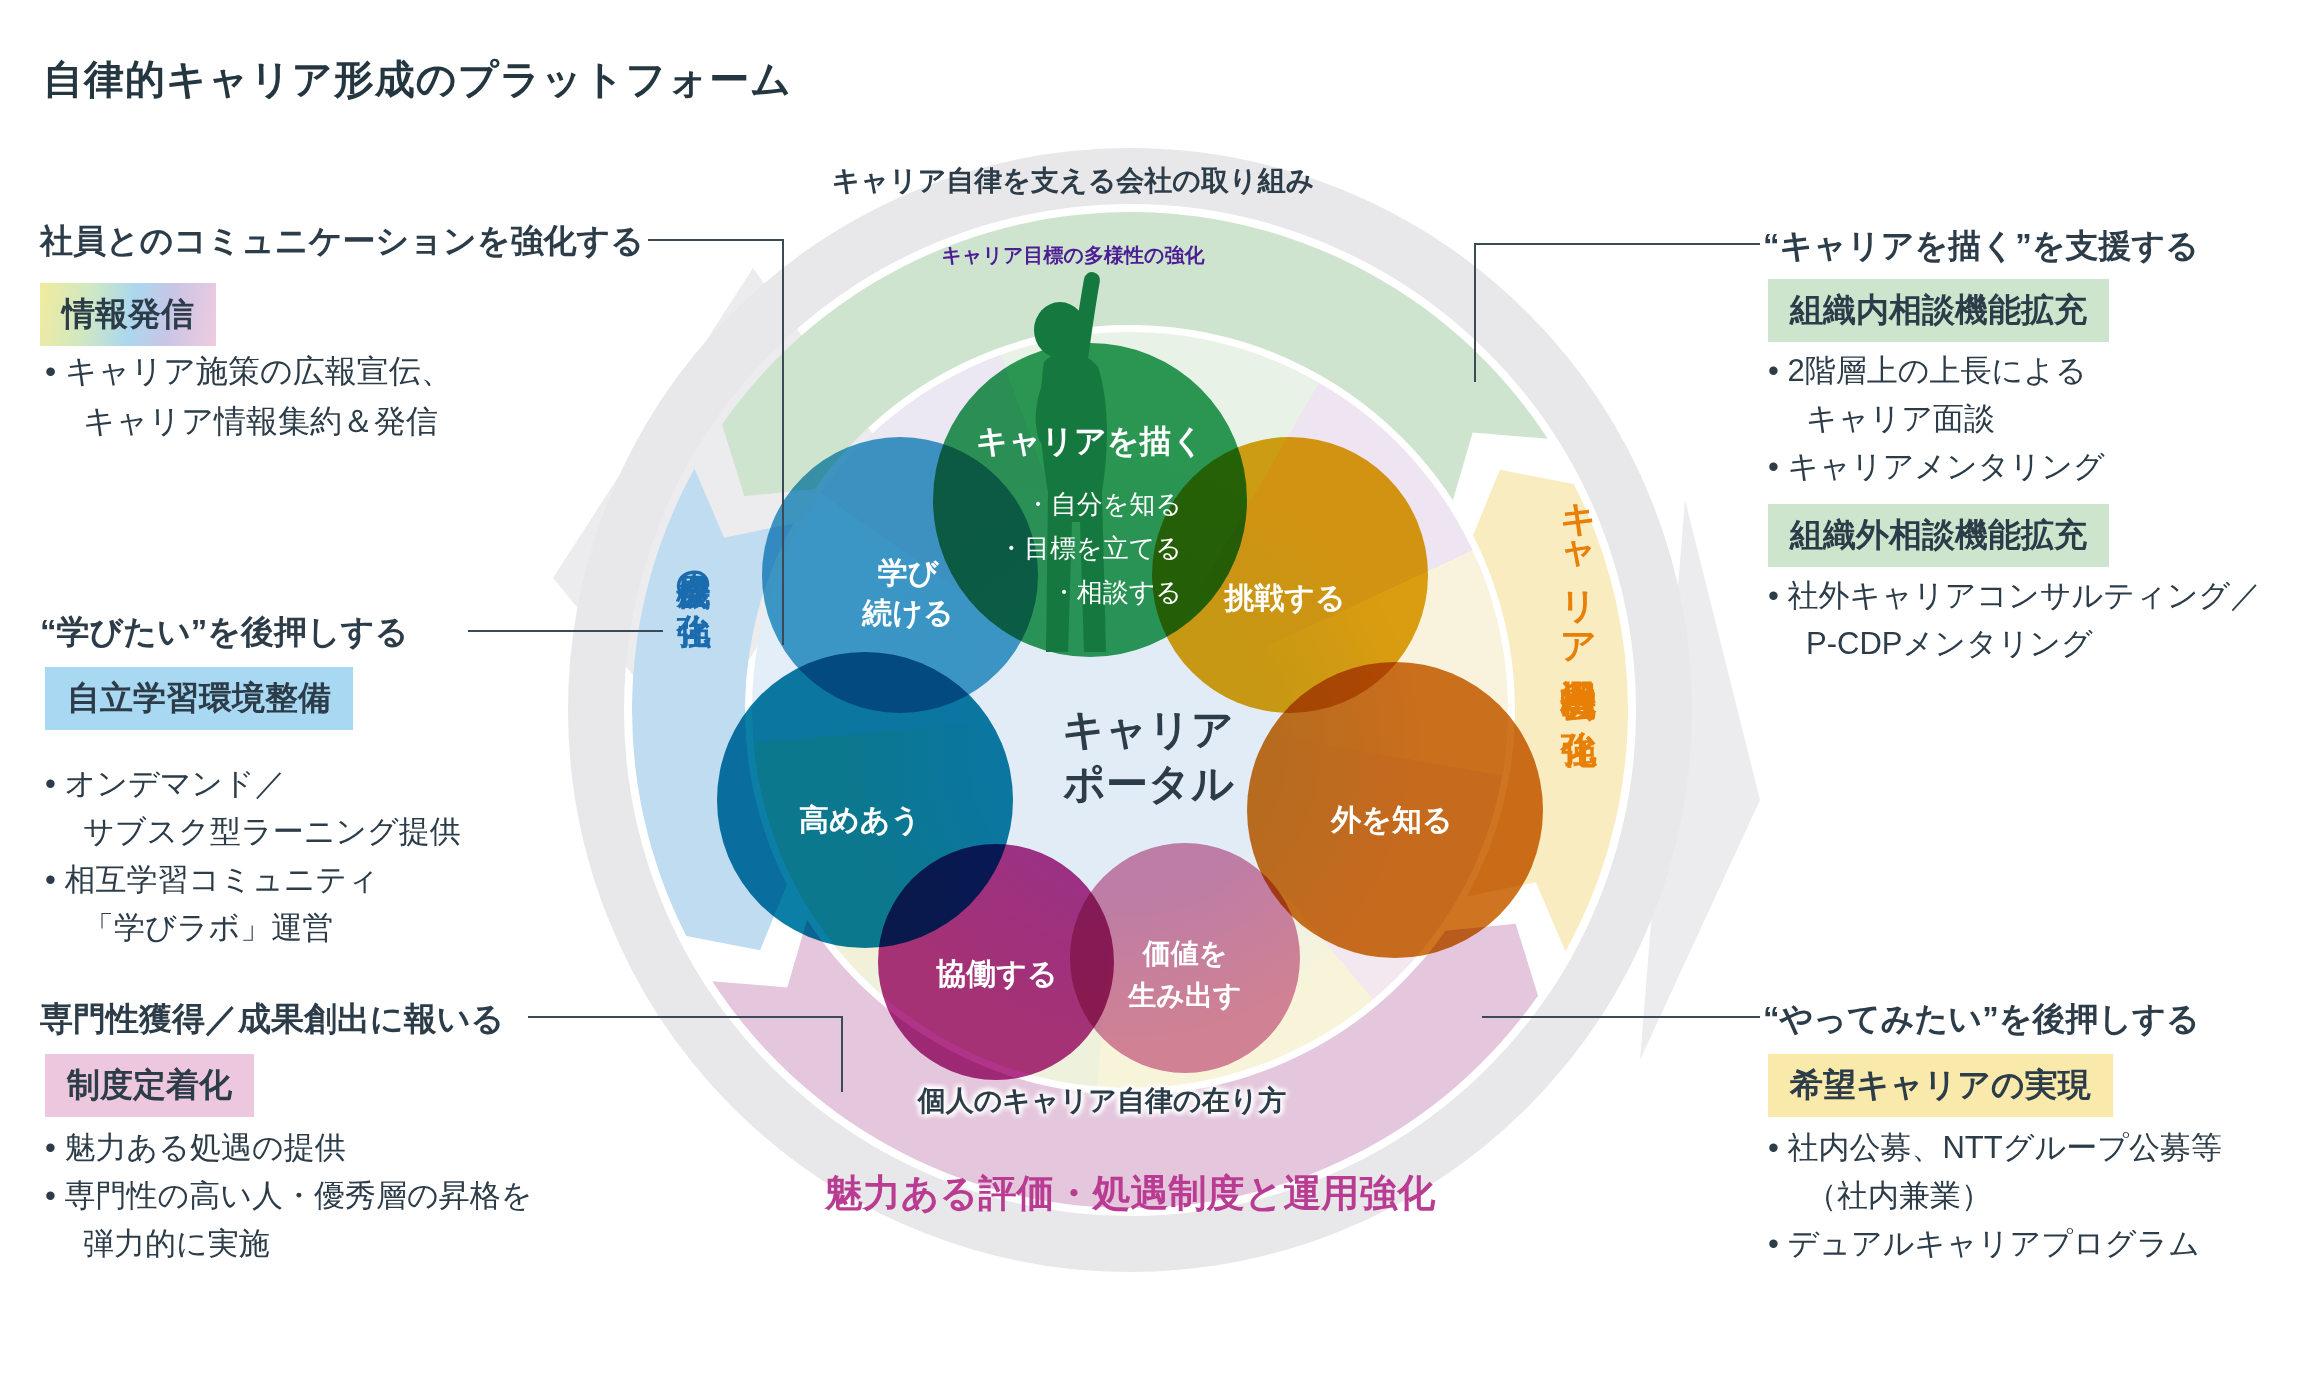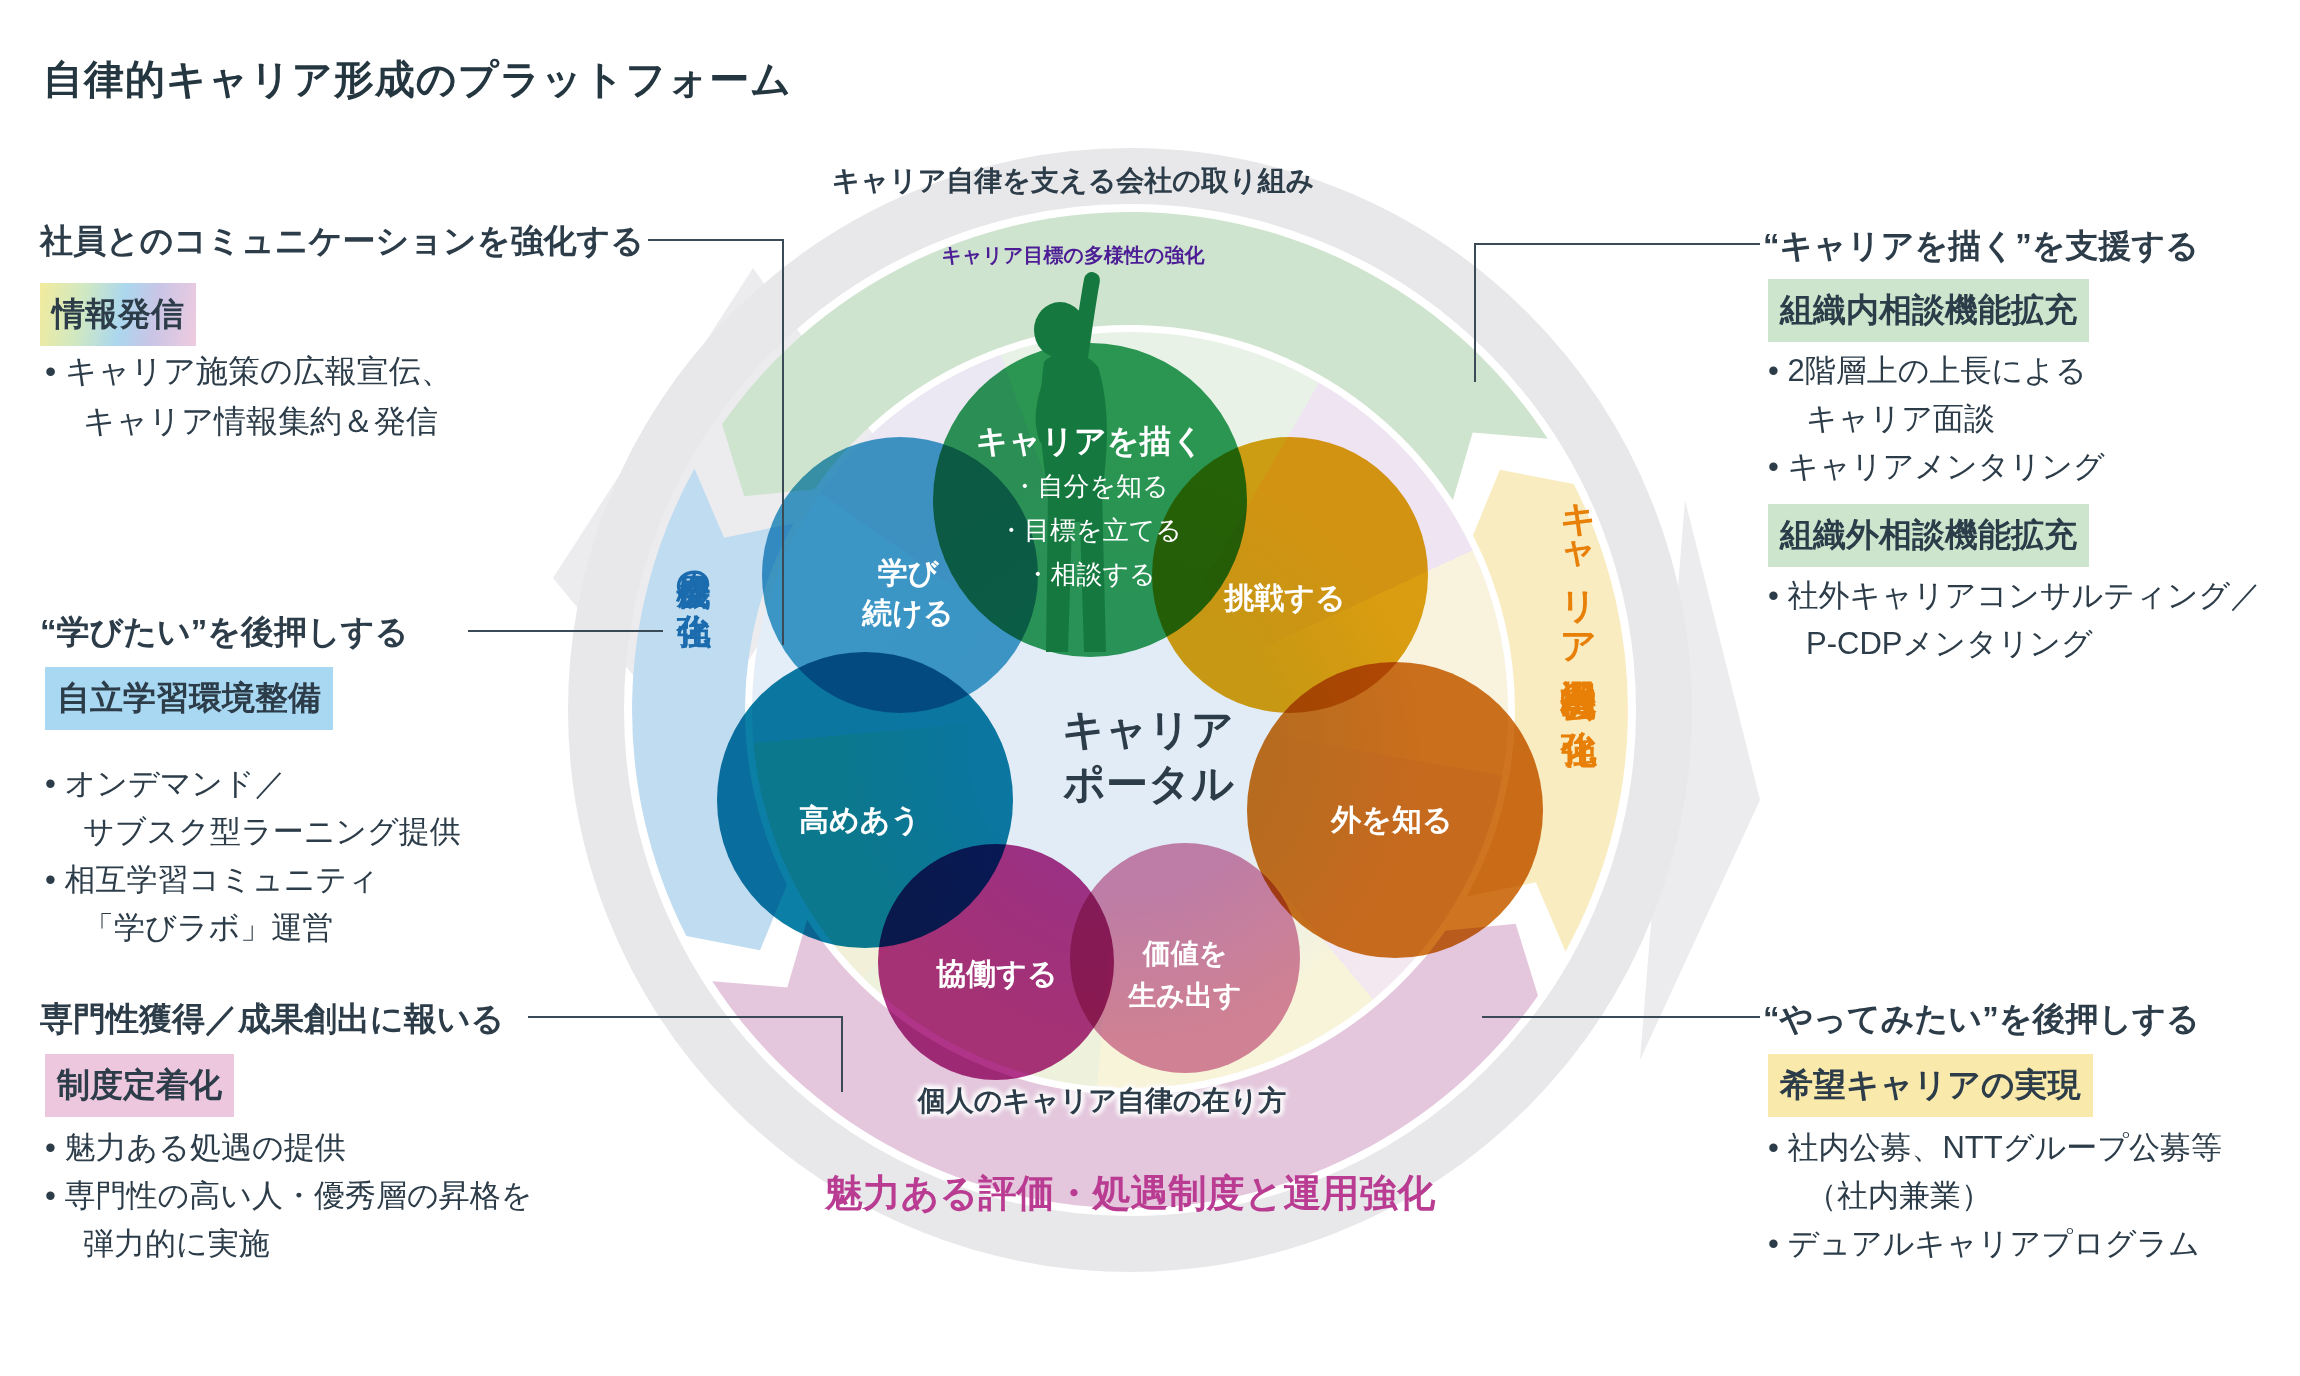--- a/index.html
+++ b/index.html
@@ -1,21 +1,21 @@
 <!DOCTYPE html>
 <html><head>
 <meta charset="utf-8">
 <style>
   html,body{margin:0;padding:0;background:#fff;}
   .canvas{position:relative;width:2300px;height:1376px;background:#ffffff;overflow:hidden;
           font-family:"Liberation Sans","DejaVu Sans",sans-serif;color:#2c3c49;}
   .abs{position:absolute;}
   .page-title{font-size:40px;font-weight:700;color:#243640;white-space:nowrap;letter-spacing:1px;}
   .heading{font-size:33px;font-weight:700;color:#2c3c49;white-space:nowrap;}
-  .tag{display:inline-block;font-size:33px;font-weight:700;color:#2c3c49;padding:9px 12px;white-space:nowrap;}
+  .tag{display:inline-block;font-size:33px;font-weight:700;color:#2c3c49;padding:9px 22px;white-space:nowrap;}
   .lines{font-size:31px;color:#2c3c49;}
   .line{white-space:nowrap;}
   .cont{padding-left:38px;}
   .lh50 .line{line-height:50px;} .lh48 .line{line-height:48px;}
   .conn{position:absolute;background:#3b4a57;z-index:7;}
   .vlabel{writing-mode:vertical-rl;text-orientation:upright;font-weight:700;white-space:nowrap;z-index:6;}
   .clabel{position:absolute;color:#fff;font-weight:700;text-align:center;white-space:nowrap;z-index:6;transform:translate(-50%,-50%);}
   .circle{position:absolute;border-radius:50%;mix-blend-mode:multiply;}
   .caption{position:absolute;z-index:6;white-space:nowrap;transform:translateX(-50%);}
   .wedge{position:absolute;background:#ececef;z-index:1;}
@@ -65,21 +65,21 @@
   <div class="caption" style="left:1073px;top:162px;font-size:28px;font-weight:600;color:#2c3c49;">キャリア自律を支える会社の取り組み</div>
   <div class="caption" style="left:1073px;top:242px;font-size:20px;font-weight:700;color:#4c1d95;">キャリア目標の多様性の強化</div>
   <div class="caption halo" style="left:1090px;top:1082px;font-size:28px;font-weight:600;color:#2c3c49;margin-left:12px;">個人のキャリア自律の在り方</div>
   <div class="caption" style="left:1130px;top:1168px;font-size:38px;font-weight:700;color:#b93c92;">魅力ある評価・処遇制度と運用強化</div>
 
   <div class="abs vlabel" style="left:694px;top:548px;font-size:34px;color:#1b6cae;transform:translateX(-50%);">成長機会の強化</div>
   <div class="abs vlabel" style="left:1578px;top:478px;font-size:36px;color:#e87f07;letter-spacing:2px;transform:translateX(-50%);">キャリア選択機会の強化</div>
 
   <div class="abs" style="left:1090px;top:420px;z-index:6;transform:translateX(-50%);text-align:center;color:#fff;">
     <div style="font-size:32px;font-weight:700;white-space:nowrap;">キャリアを描く</div>
-    <div style="display:inline-block;text-align:center;font-size:26px;line-height:44px;font-weight:500;">
+    <div style="display:inline-block;text-align:right;font-size:26px;line-height:44px;margin-top:18px;font-weight:500;">
       <div class="line">・自分を知る</div>
       <div class="line">・目標を立てる</div>
       <div class="line">・相談する</div>
     </div>
   </div>
 
   <div class="clabel" style="left:908px;top:593px;font-size:30px;line-height:40px;">
     <div>学び</div>
     <div>続ける</div>
   </div>

